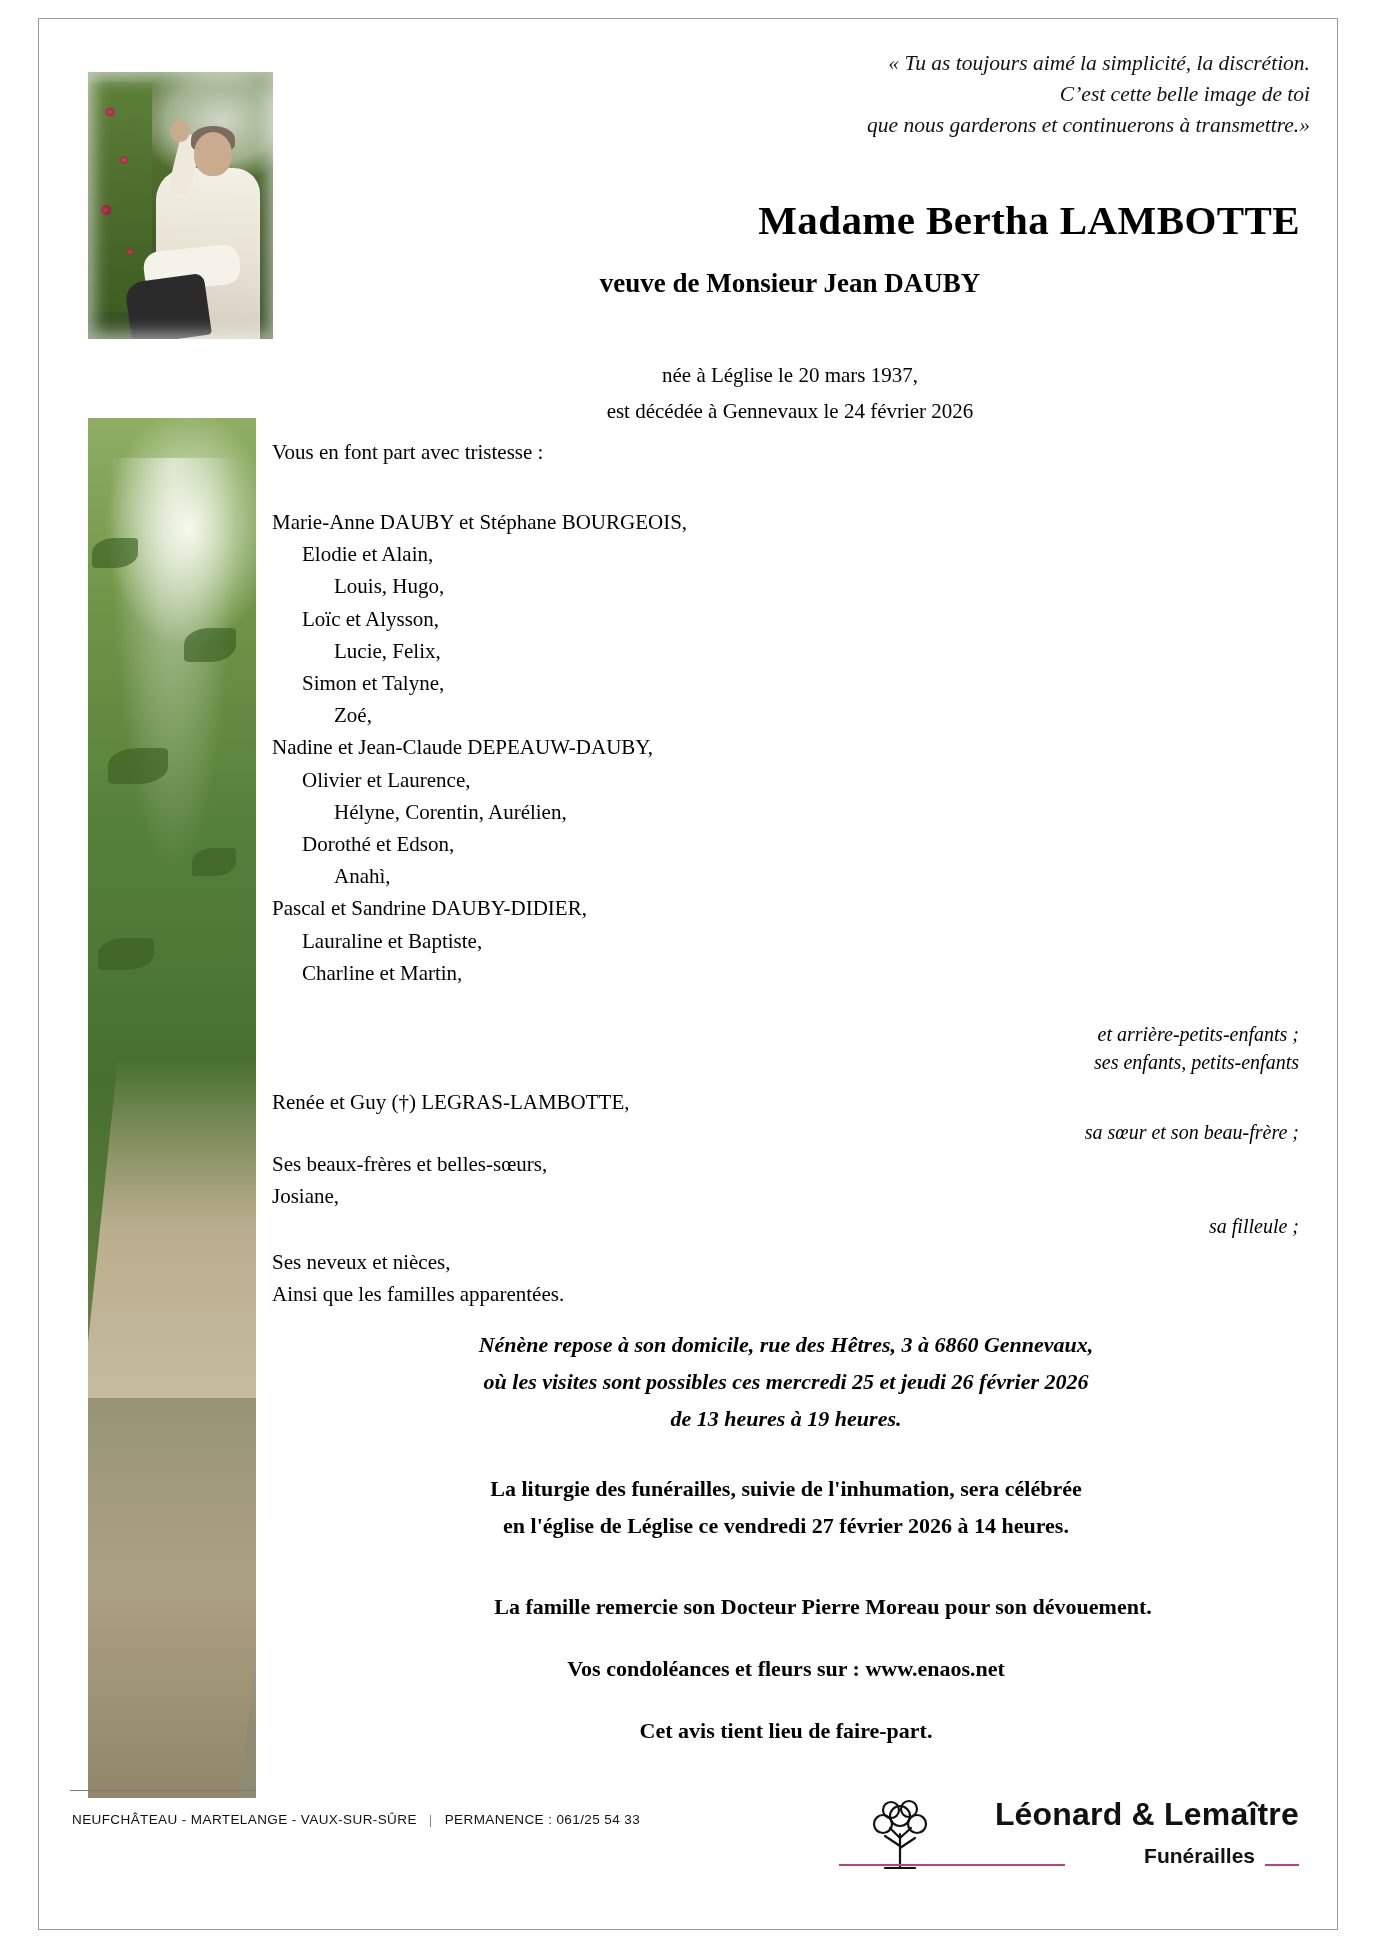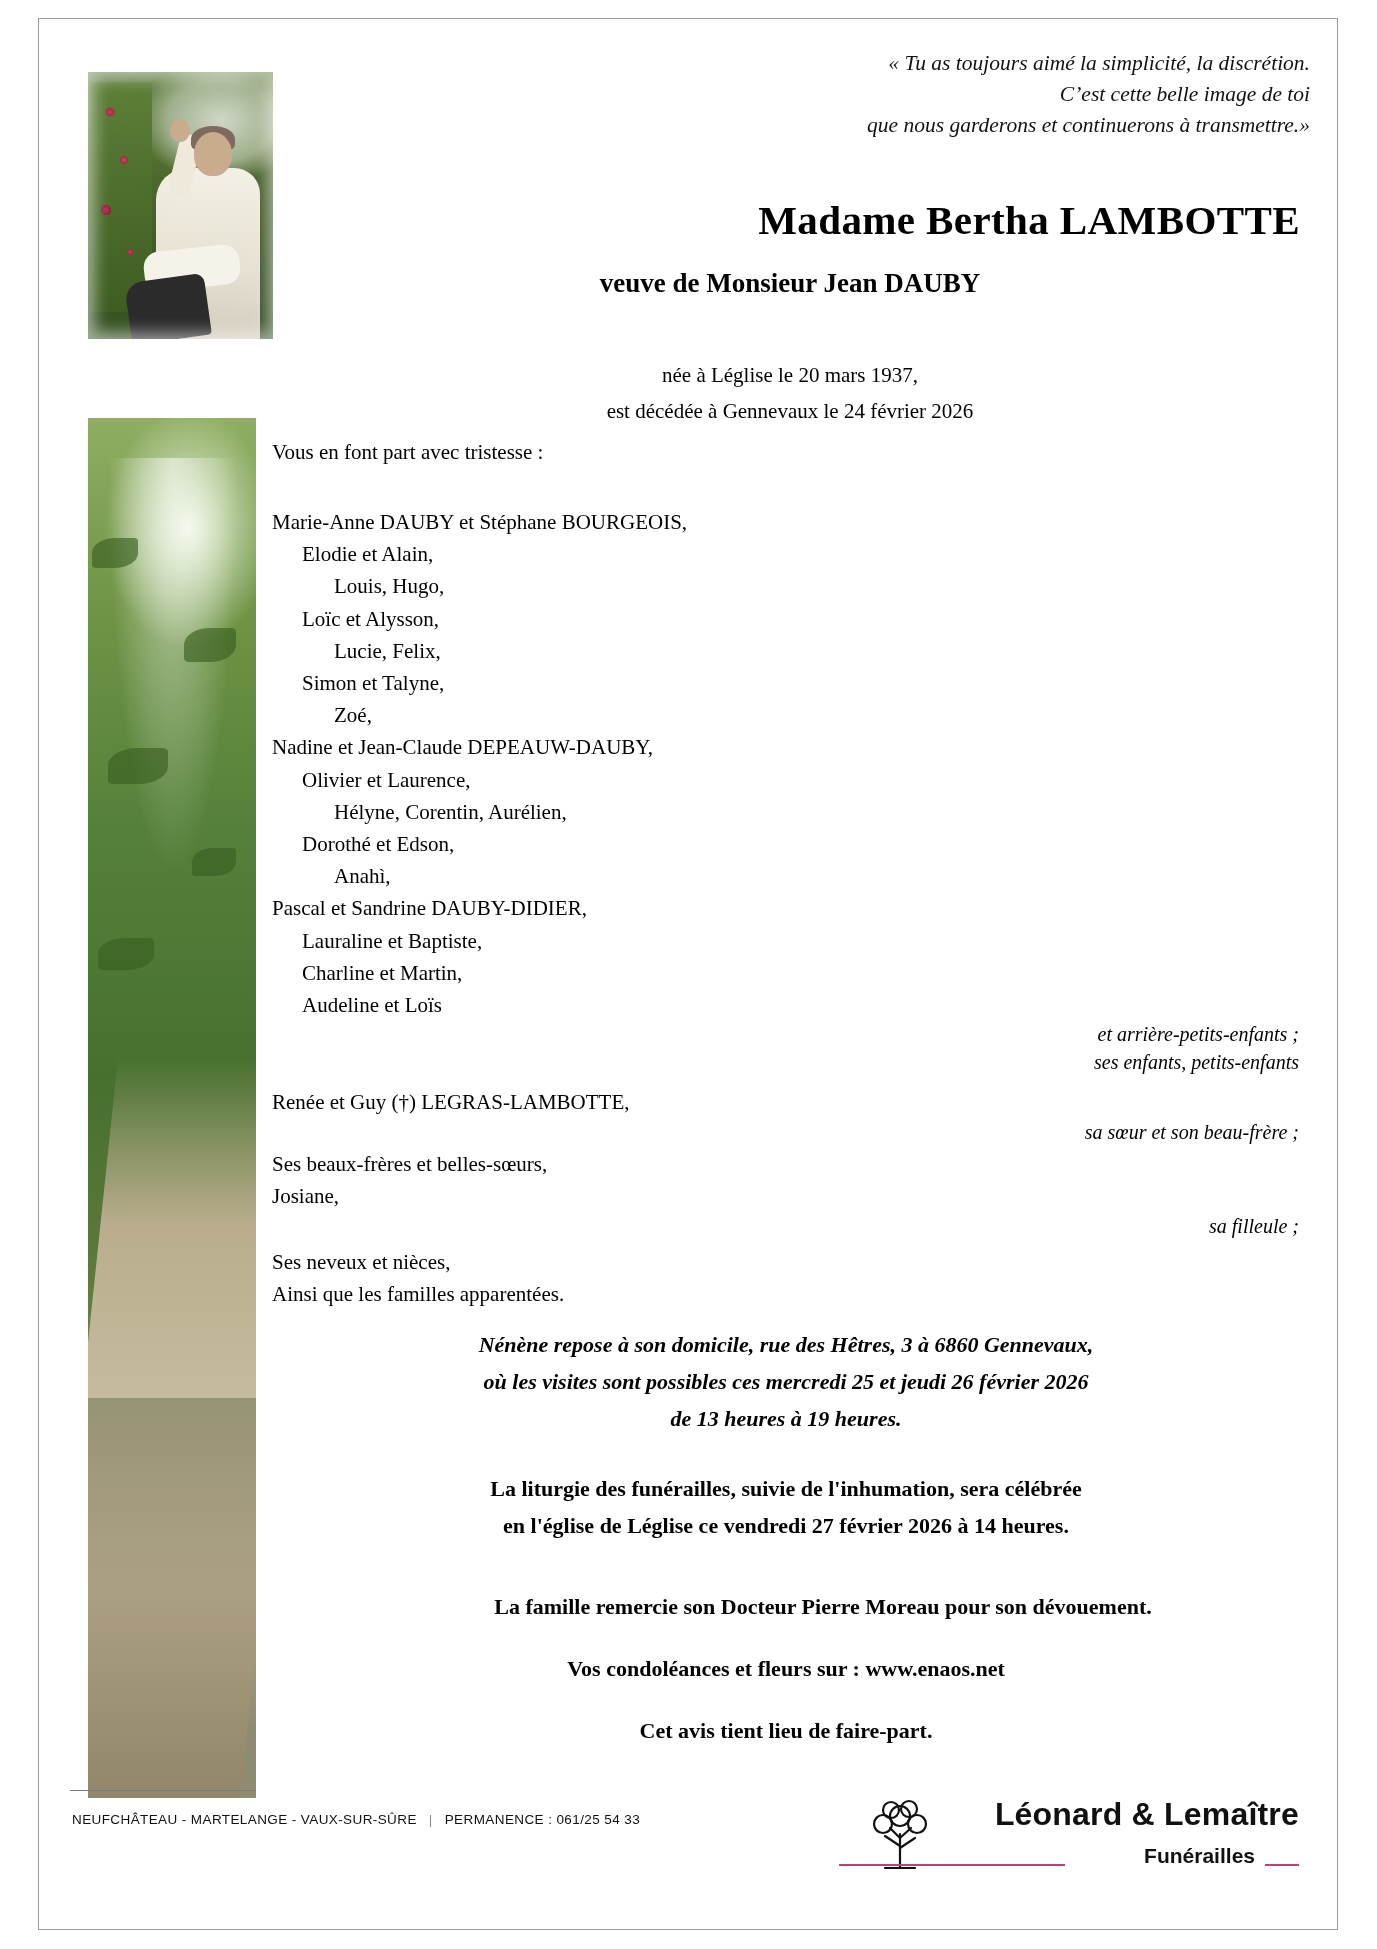--- a/index.html
+++ b/index.html
@@ -386,21 +386,20 @@
     <div class="l1">Simon et Talyne,</div>
     <div class="l2">Zoé,</div>
     <div class="l0">Nadine et Jean-Claude DEPEAUW-DAUBY,</div>
     <div class="l1">Olivier et Laurence,</div>
     <div class="l2">Hélyne, Corentin, Aurélien,</div>
     <div class="l1">Dorothé et Edson,</div>
     <div class="l2">Anahì,</div>
     <div class="l0">Pascal et Sandrine DAUBY-DIDIER,</div>
     <div class="l1">Lauraline et Baptiste,</div>
     <div class="l1">Charline et Martin,</div>
-    <div class="l1">Audeline et Loïs</div>
   </div>
 
   <div class="role role-children">
     <div>et arrière-petits-enfants ;</div>
     <div>ses enfants, petits-enfants</div>
   </div>
 
   <div class="line-block lb-sister">Renée et Guy (†) LEGRAS-LAMBOTTE,</div>
   <div class="role role-sister">sa sœur et son beau-frère ;</div>
 

